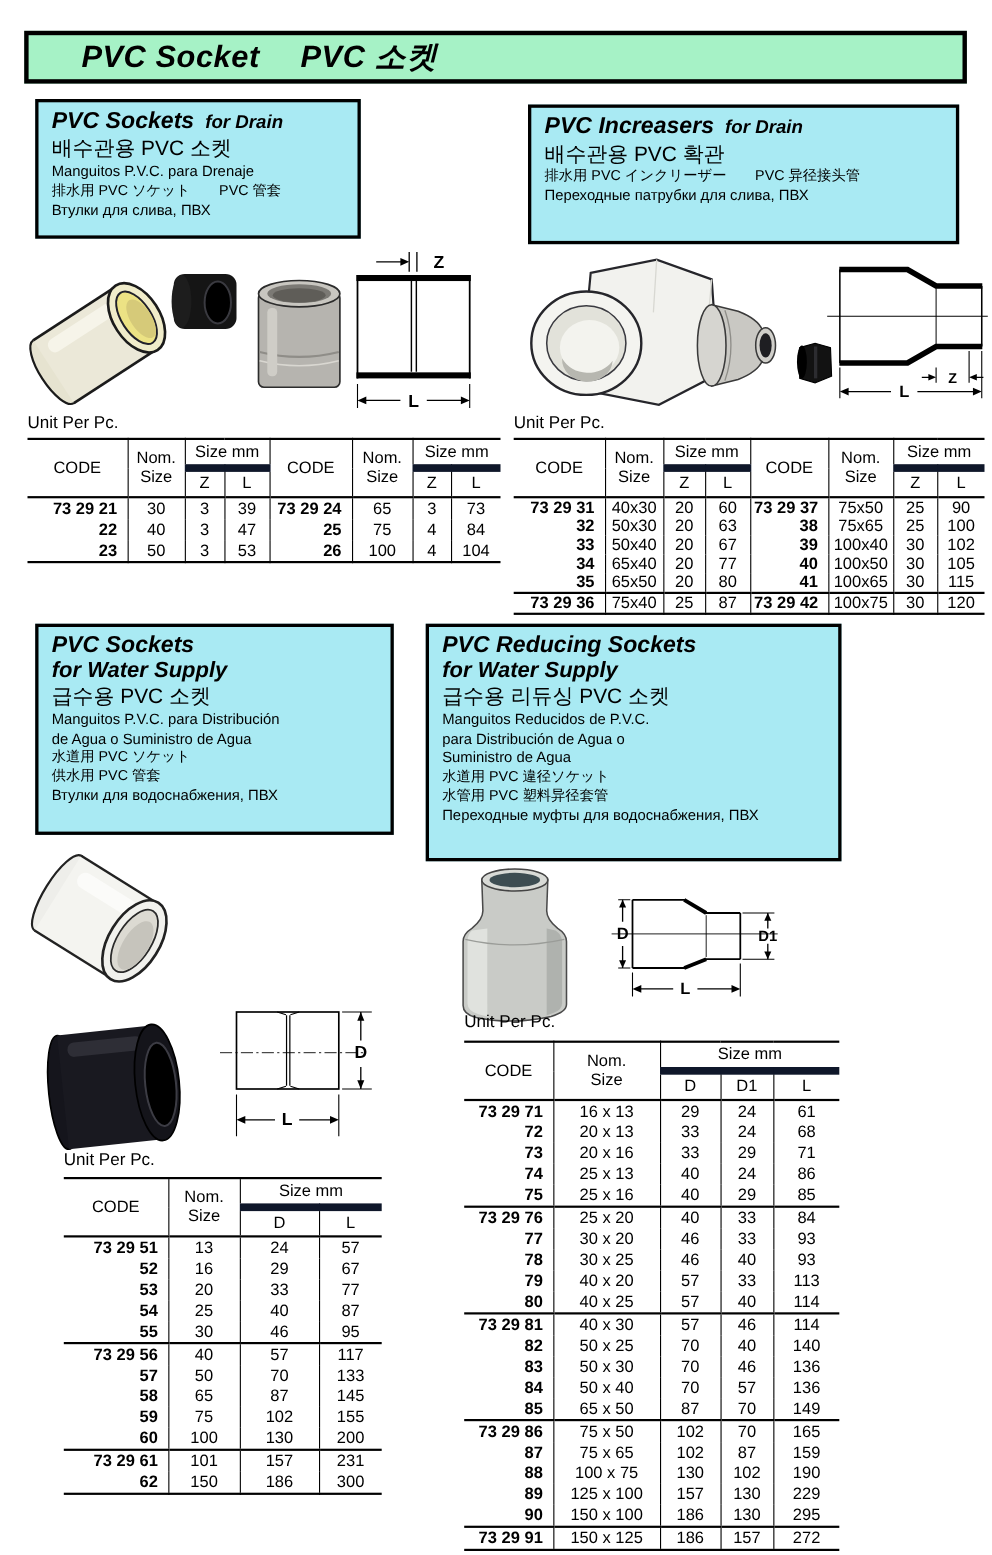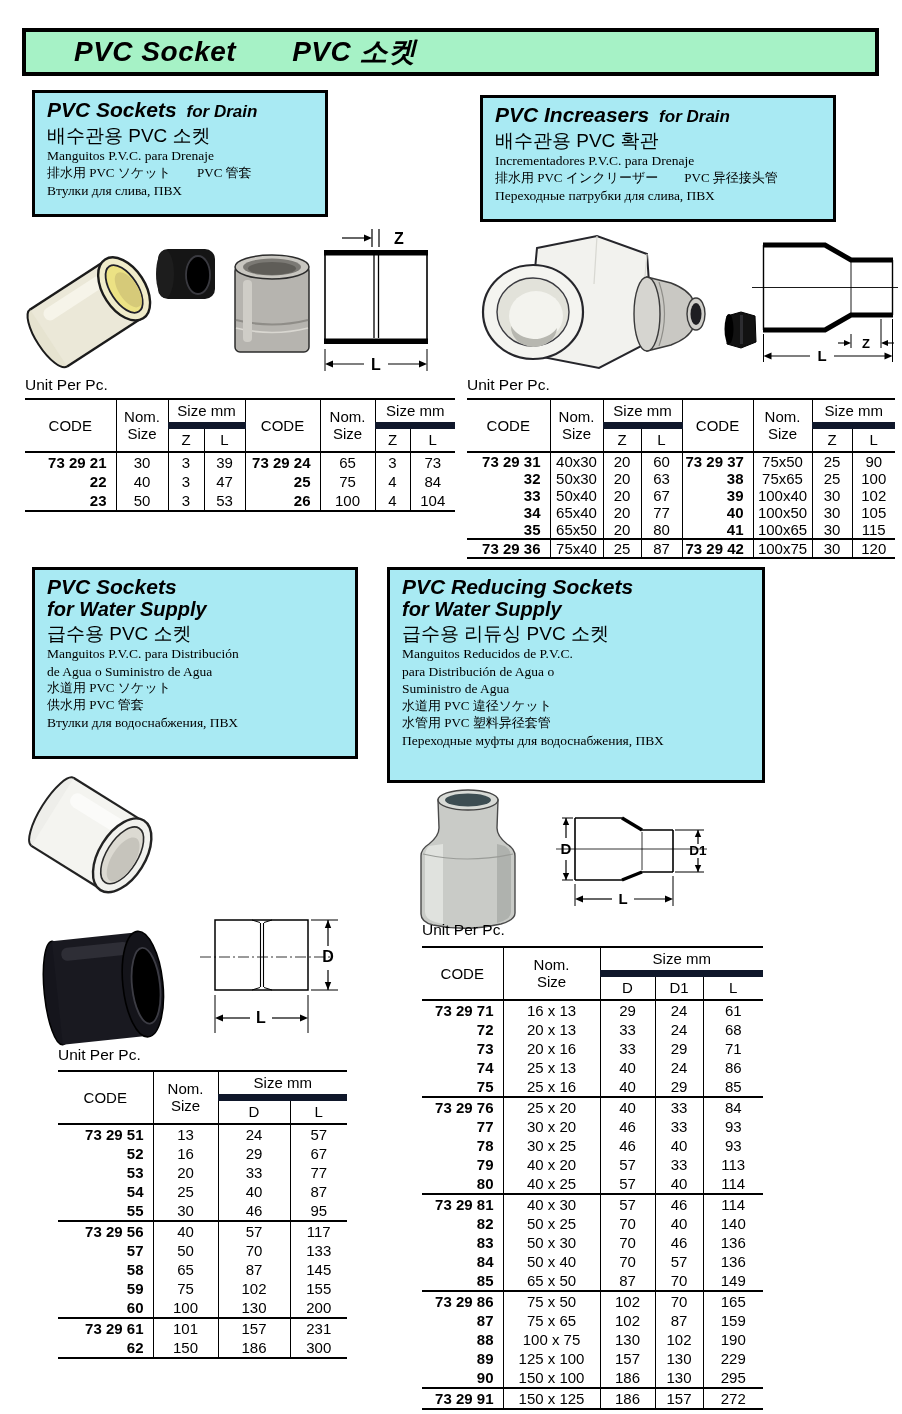--- a/index.html
+++ b/index.html
@@ -5,34 +5,34 @@
   html,body{margin:0;padding:0;background:#fff;}
   .page{position:relative;width:902px;height:1414px;background:#fff;overflow:hidden;
         font-family:"Liberation Sans","DejaVu Sans",sans-serif;color:#000;}
   .abs{position:absolute;}
 
   
   .banner{left:22px;top:28px;width:857px;height:48px;box-sizing:border-box;
           border:4px solid #000;background:var(--header_bg,#a6f2c6);
           display:flex;align-items:center;padding-left:48px;}
   .banner .t{font-style:italic;font-weight:bold;font-size:28px;letter-spacing:.5px;}
-  .banner .t2{margin-left:56px;}
+  .banner .t2{margin-left:37px;}
 
   
   .panel{box-sizing:border-box;border:3px solid #000;background:var(--panel_bg,#a9eaf3);
          padding:5px 10px 4px 12px;}
   .h-en{font-style:italic;font-weight:bold;font-size:21px;line-height:1.12;}
   .h-en .sfx{font-size:17px;margin-left:10px;}
   .h-en2{font-style:italic;font-weight:bold;font-size:20px;line-height:1.05;}
   .h-ko{font-weight:normal;font-size:19px;margin-top:3px;line-height:1.2;}
-  .ln{font-size:13.5px;line-height:1.3;font-family:Liberation Serif, serif;}
+  .ln{font-size:13.5px;line-height:1.3;}
   .ln.cjk{font-size:13px;}
 
   .p1{left:32px;top:90px;width:296px;height:127px;}
-  .p2{left:480px;top:95px;width:356px;height:127px;}
+  .p2{left:480px;top:95px;width:392px;height:127px;}
   .p3{left:32px;top:567px;width:326px;height:192px;}
   .p4{left:387px;top:567px;width:378px;height:216px;}
 
   .unit{font-size:15.5px;text-align:left;}
 
   
   table.cat{position:absolute;border-collapse:collapse;table-layout:fixed;
             border-top:2px solid #000;border-bottom:2px solid #000;
             font-size:15px;background:transparent;}
   table.cat th,table.cat td{padding:0 3px;text-align:center;font-weight:normal;
@@ -178,21 +178,20 @@
           <td>100</td>
           <td>4</td>
           <td>104</td>
         </tr>
       </tbody>
   </table>
 
   <div class="abs panel p2">
     <div class="h-en"><span>PVC Increasers</span><span class="sfx">for Drain</span></div>
     <div class="h-ko">배수관용 PVC 확관</div>
-    <div class="ln">Incrementadores P.V.C. para Drenaje</div>
     <div class="ln cjk">排水用 PVC インクリーザー　　PVC 异径接头管</div>
     <div class="ln">Переходные патрубки для слива, ПВХ</div>
   </div>
 
   <svg class="abs" style="left:475px;top:228px;" width="285" height="150" viewBox="0 0 285 150">
     <g>
       <path d="M62,20 L122,8 L172,26 L178,112 L124,140 L52,126 Z" fill="#f2f2ee" stroke="#26262b" stroke-width="2"></path>
       <path d="M122,8 L119,56" stroke="#d8d8d2" stroke-width="1.2"></path>
       <path d="M172,26 L167,82" stroke="#d8d8d2" stroke-width="1.2"></path>
       <ellipse cx="58" cy="84" rx="50" ry="47" fill="#f4f4f0" stroke="#26262b" stroke-width="2.2"></ellipse>

